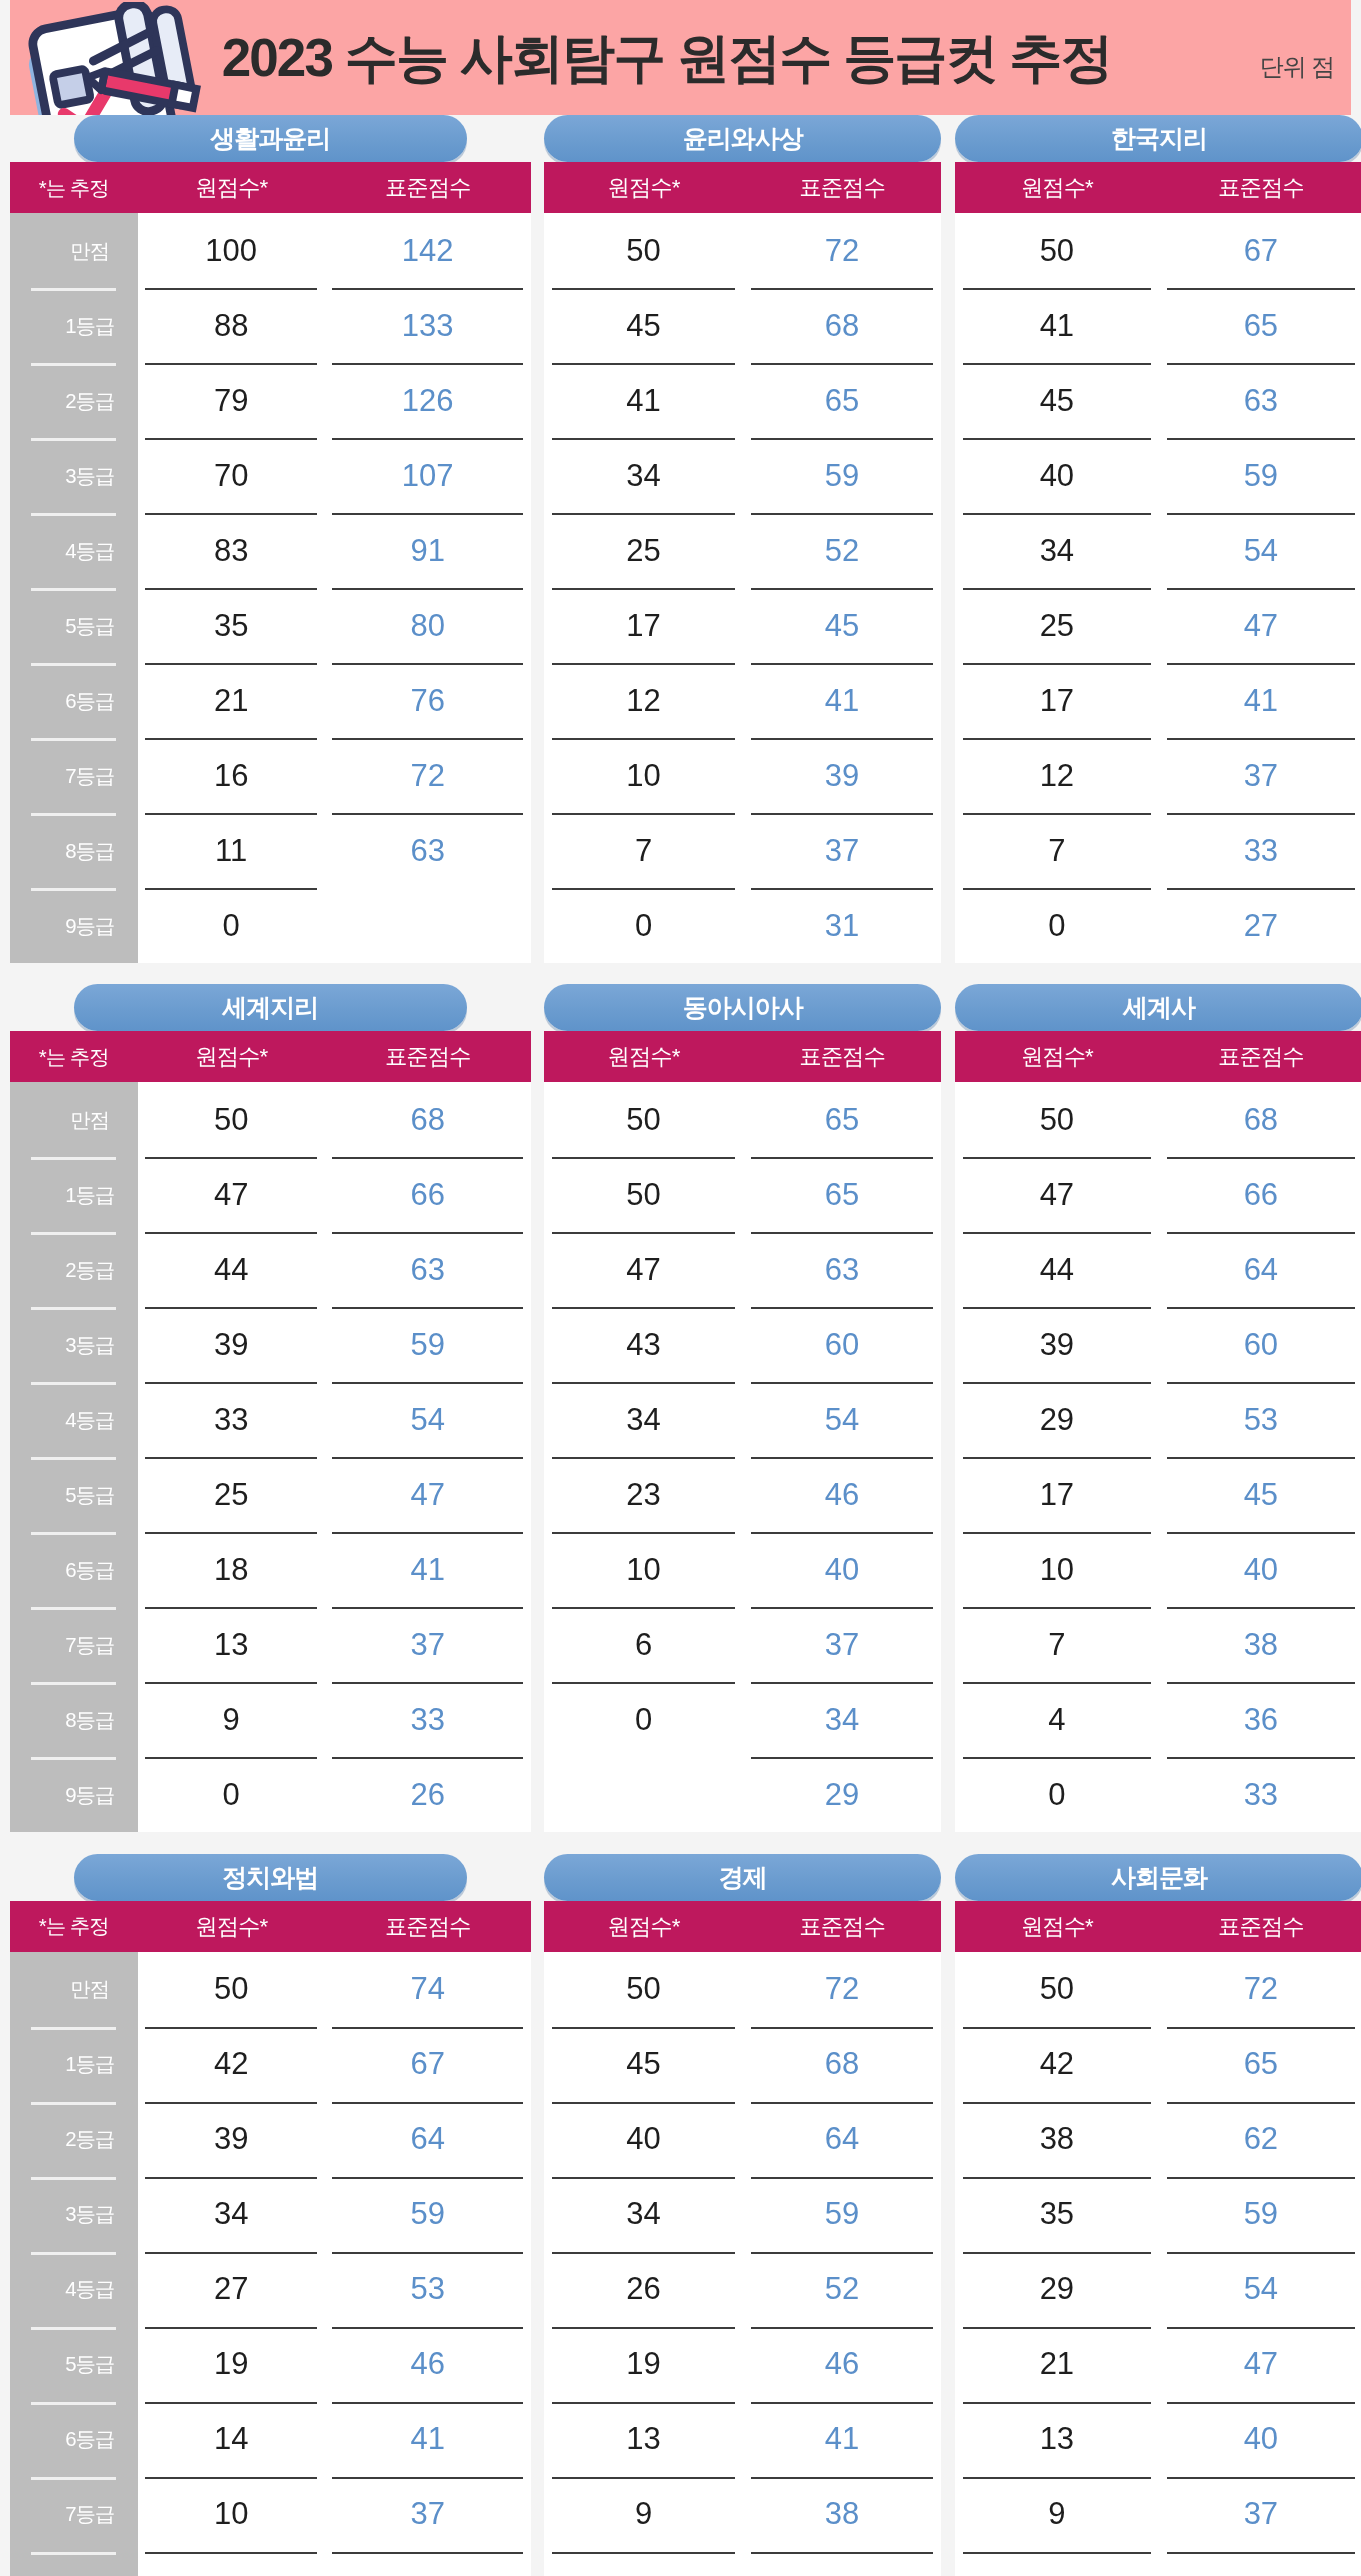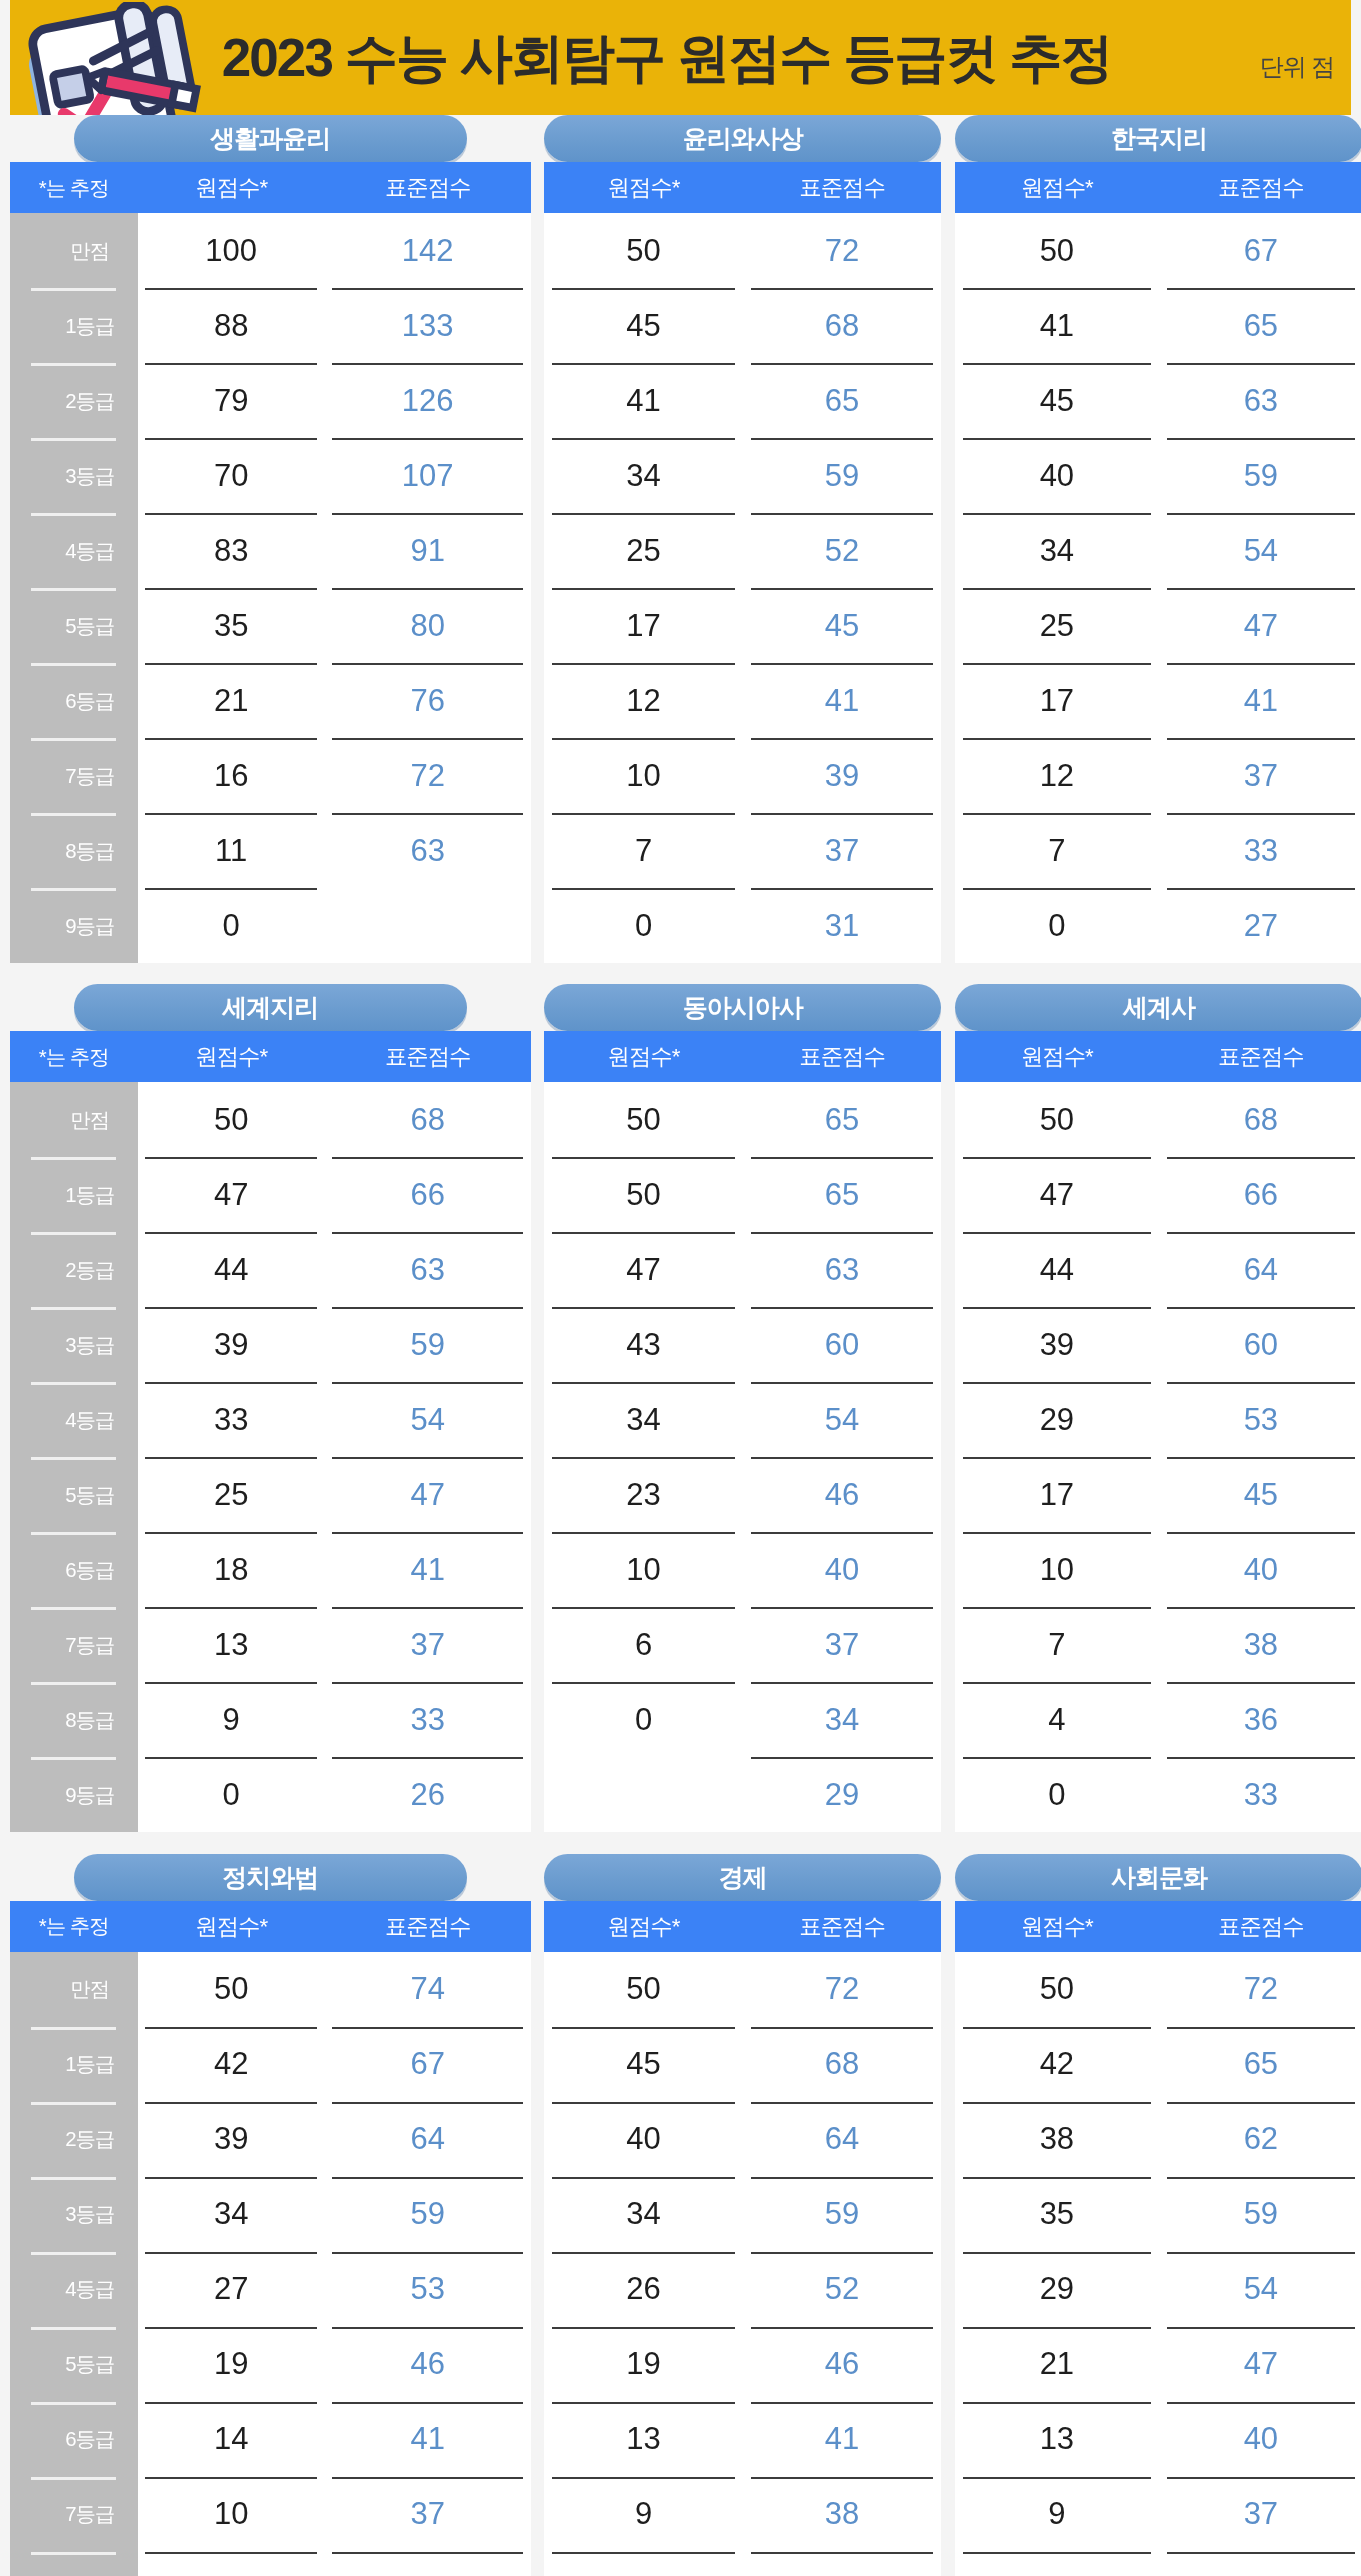--- a/index.html
+++ b/index.html
@@ -14,21 +14,21 @@
     overflow: hidden;
   }
 
   
   .header {
     position: relative;
     height: 115px;
     padding-left: 212px;
     display: flex;
     align-items: center;
-    background: #eab308;
+    background: #fca5a5;
   }
   .clipboard-icon {
     position: absolute;
     left: 5.8px;
     top: 1.9px;
     width: 206px;
     height: 148px;
   }
   .page-title {
     font-size: 53px;
@@ -86,21 +86,21 @@
     box-shadow: 0 2.9px 0 #bcc9d8;
   }
   .b1 .pill { width: 393px; }
   .b2 .pill { width: 397px; }
   .b3 .pill { width: 408px; }
 
   
   .colhead {
     display: flex;
     height: 51px;
-    background: #3b82f6;
+    background: #be185d;
     align-items: center;
     position: relative;
     z-index: 2;
   }
   .colhead .ch {
     color: #ffffff;
     font-size: 22.4px;
     letter-spacing: -1px;
     text-align: center;
   }

